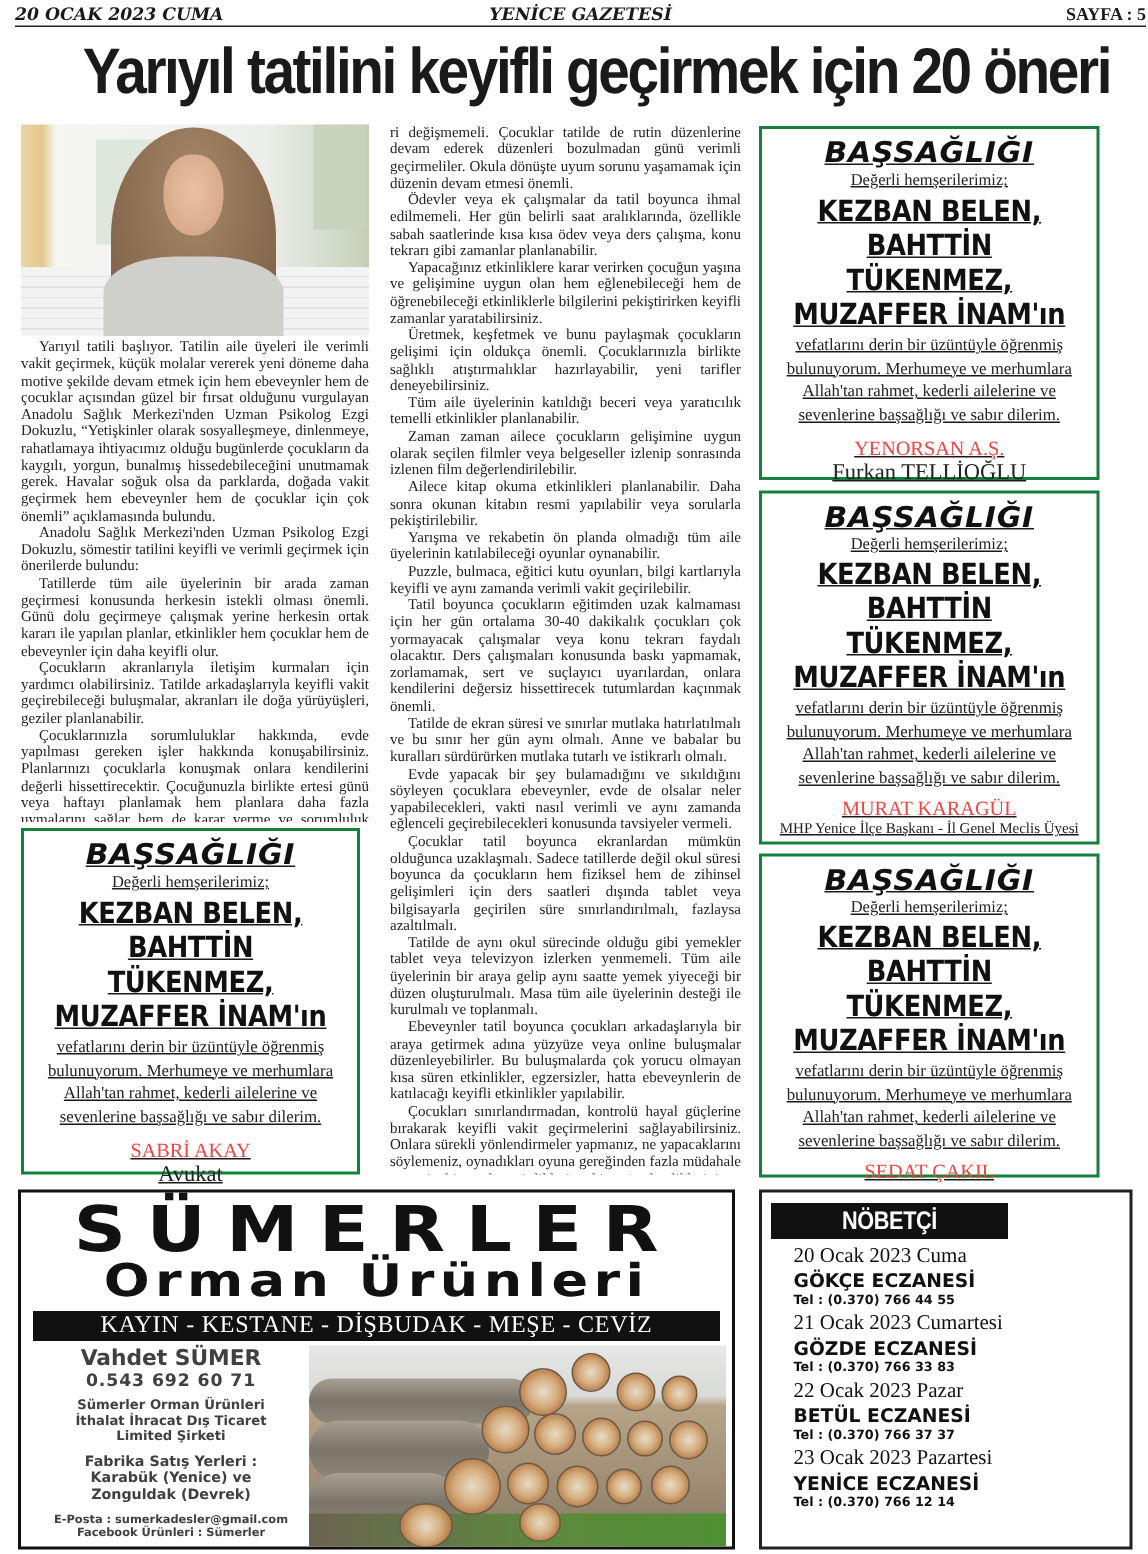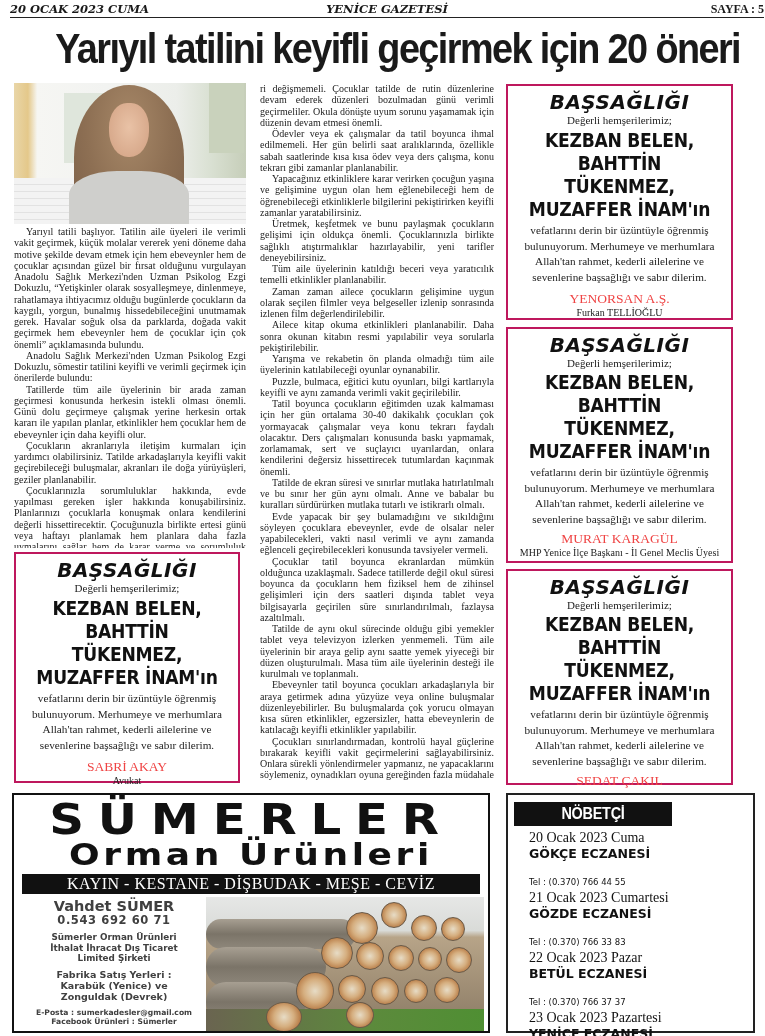--- a/index.html
+++ b/index.html
@@ -31,29 +31,29 @@
   .photo .body { position: absolute; left: 55px; top: 88px; width: 120px; height: 60px; border-radius: 40% 40% 0 0;
     background: #cfcfcc; }
 
   
   .col { position: absolute; font-size: 10px; line-height: 11.25px; text-align: justify; color: #222; }
   .col p { text-indent: 12px; hyphens: auto; }
   .col1 { left: 14px; top: 226px; width: 232px; height: 322px; overflow: hidden; }
   .col2 { left: 260px; top: 83px; width: 234px; height: 700px; overflow: hidden; }
 
   
-  .cbox { position: absolute; border: 2px solid #be185d; background: #fff; text-align: center; }
+  .cbox { position: absolute; border: 2px solid #15803d; background: #fff; text-align: center; text-decoration: underline; }
   .cbox .ctitle { font-family: "DejaVu Sans", sans-serif; font-weight: bold; font-style: italic; font-size: 19px;
     letter-spacing: 0.5px; transform: scaleX(1.05); margin-top: 5px; color: #111; }
   .cbox .greet { font-size: 11px; margin-top: 1px; color: #222; }
   .cbox .names { font-family: "DejaVu Sans", sans-serif; font-weight: bold; font-size: 19.5px; line-height: 23px;
     transform: scaleX(0.88); color: #111; margin-top: 3px; letter-spacing: -0.3px; }
   .cbox .msg { font-size: 11.2px; line-height: 15.5px; margin-top: 2px; color: #222; }
   .cbox .sign { font-size: 13.5px; margin-top: 6px; color: #ef4444; }
-  .cbox .sub { font-size: 10px; margin-top: 0px; color: #222; }
+  .cbox .sub { font-size: 15px; margin-top: 0px; color: #222; }
   .cbox .sub.small { font-size: 10px; }
 
   .box-a { left: 506px; top: 84px; width: 227px; height: 236px; }
   .box-b { left: 506px; top: 327px; width: 227px; height: 236px; }
   .box-c { left: 506px; top: 569px; width: 227px; height: 216px; }
   .box-d { left: 14px; top: 552px; width: 226px; height: 231px; }
 
   .box-b .names, .box-c .names { margin-top: 2px; }
 
   
@@ -80,21 +80,21 @@
 
   
   .pharm { position: absolute; left: 506px; top: 793px; width: 249px; height: 240px; border: 2px solid #222; background: #fff; }
   .pharm .ptitle { position: absolute; left: 6px; top: 7px; width: 158px; height: 24px; background: #111; color: #fff;
     font-family: "Liberation Sans", sans-serif; font-weight: bold; font-size: 17px; line-height: 24px; text-align: center;
     letter-spacing: -0.3px; }
   .pharm .ptitle span { display: inline-block; transform: scaleX(0.85); }
   .pharm .list { position: absolute; left: 21px; top: 35px; width: 200px; }
   .pharm .day { font-family: "Liberation Serif", serif; font-size: 14px; line-height: 16px; color: #111; }
   .pharm .name { font-family: "DejaVu Sans", sans-serif; font-weight: bold; font-size: 12.5px; line-height: 15px; color: #111; }
-  .pharm .tel { font-family: "DejaVu Sans", sans-serif; font-weight: normal; font-size: 8.5px; line-height: 12px; color: #111; margin-bottom: 2px; margin-top: 15px; }
+  .pharm .tel { font-family: "DejaVu Sans", sans-serif; font-weight: bold; font-size: 8.5px; line-height: 12px; color: #111; margin-bottom: 2px; }
 </style>
 </head>
 <body>
 
 <div class="topbar">
   <span class="l">20 OCAK 2023 CUMA</span>
   <span class="c">YENİCE GAZETESİ</span>
   <span class="r">SAYFA : 5</span>
 </div>
 

